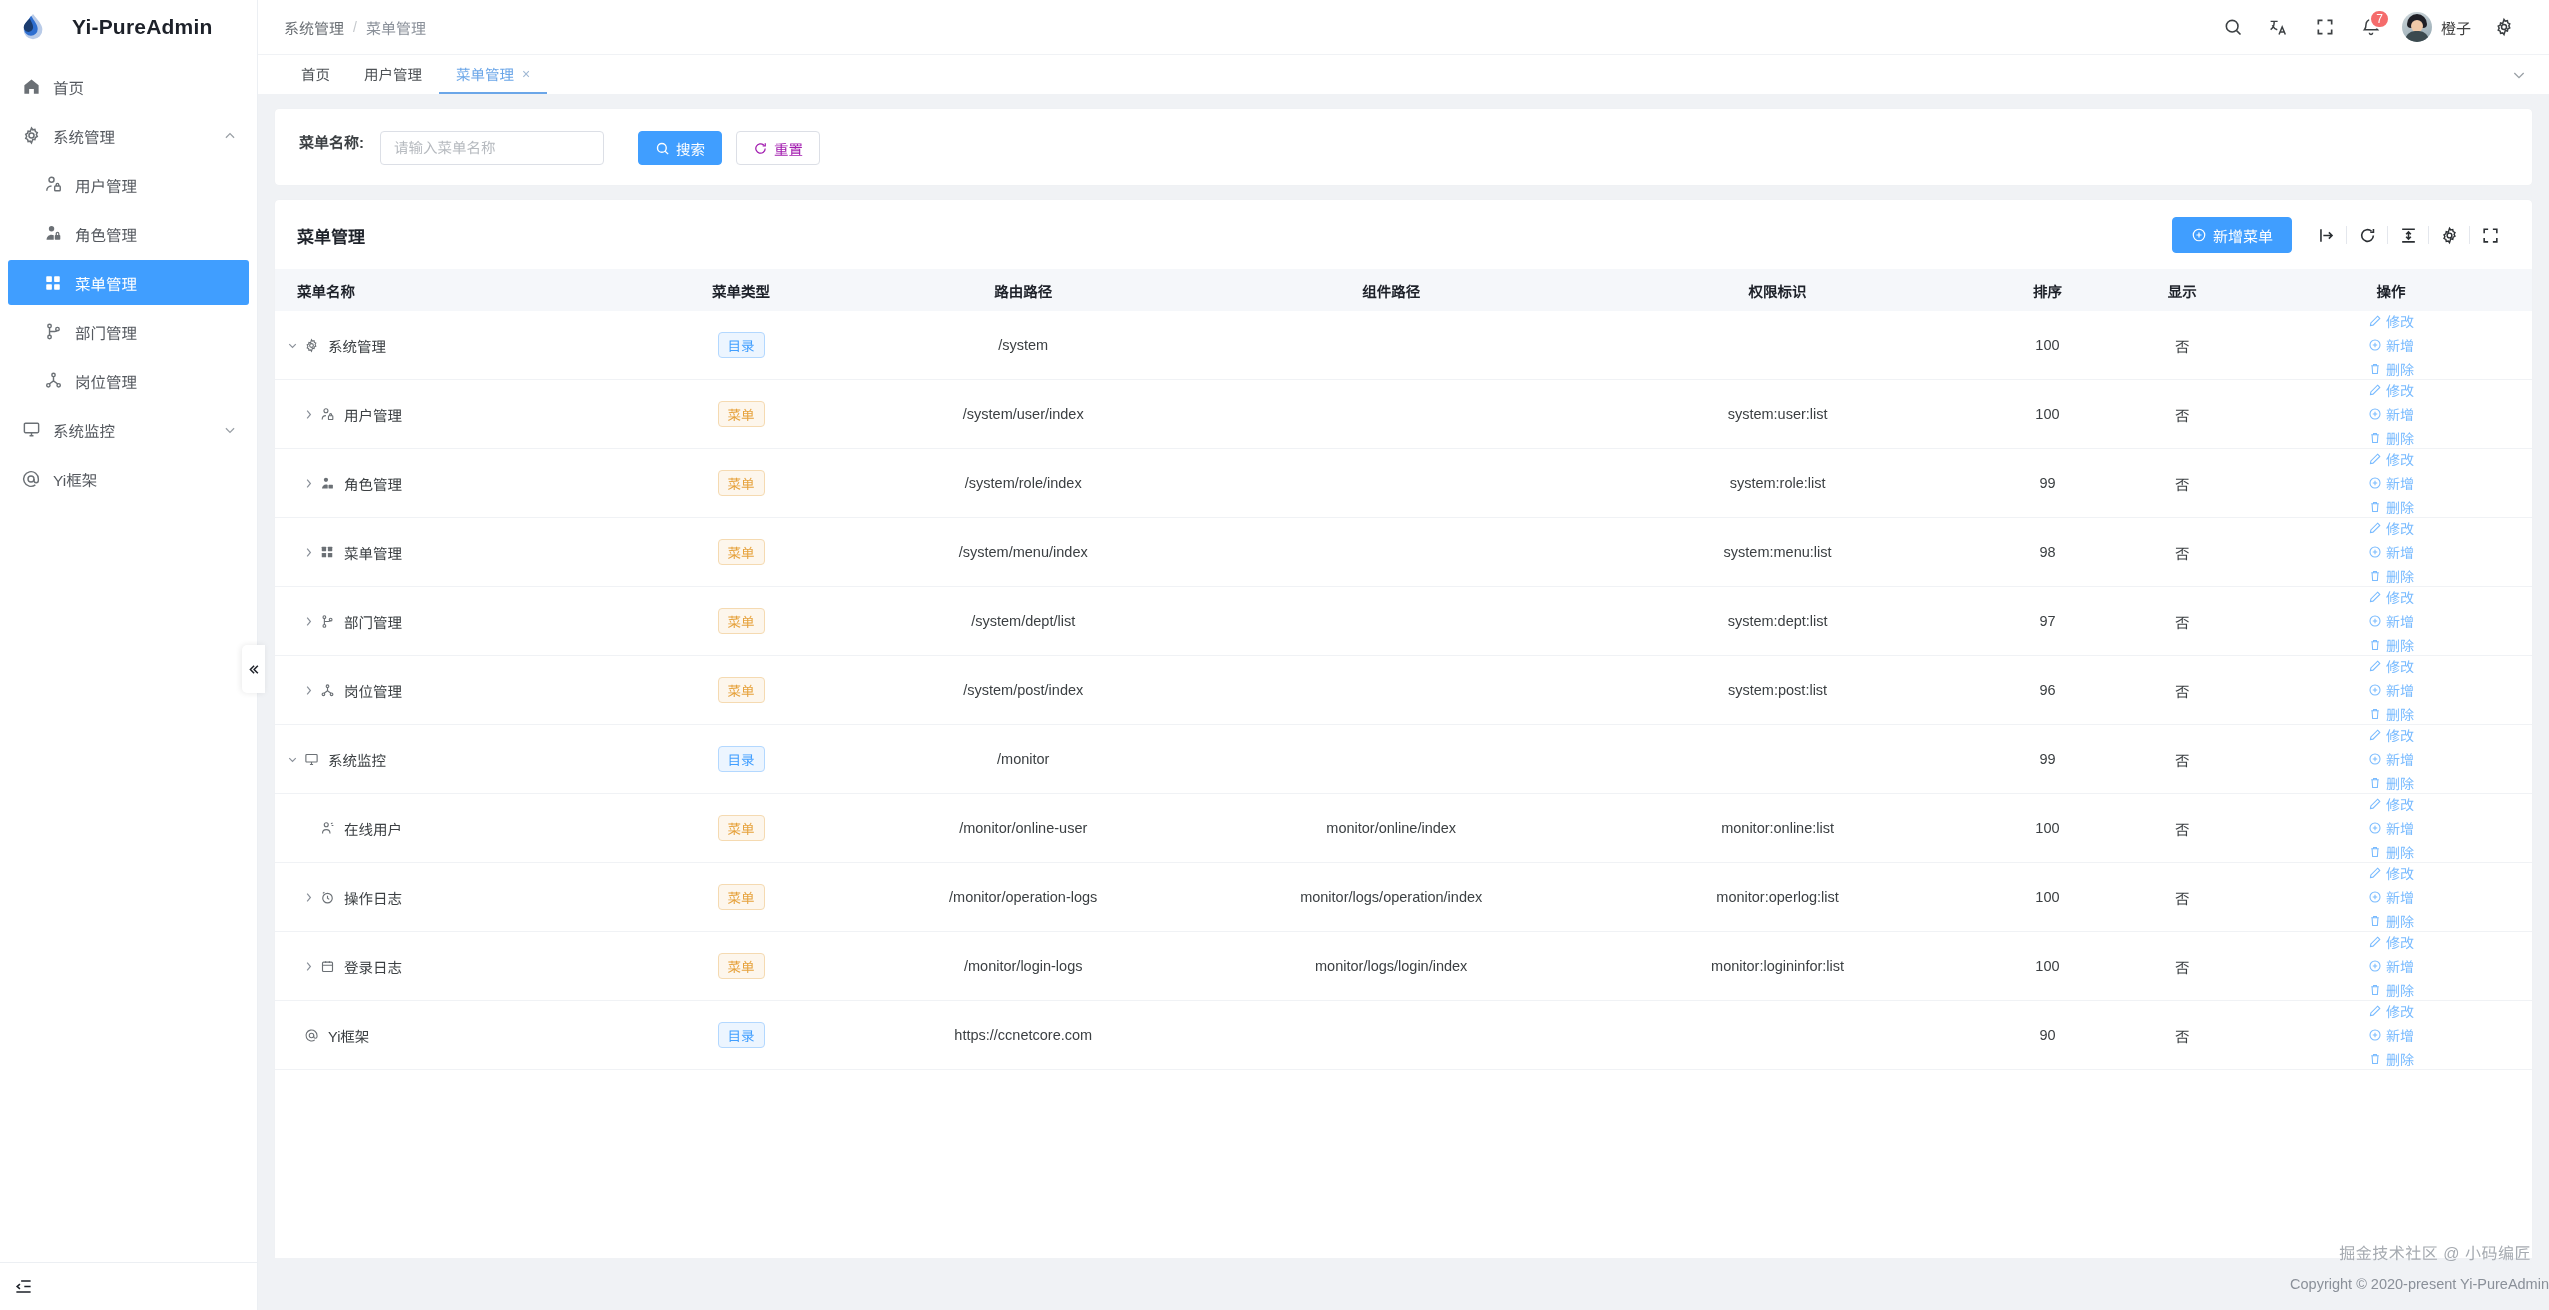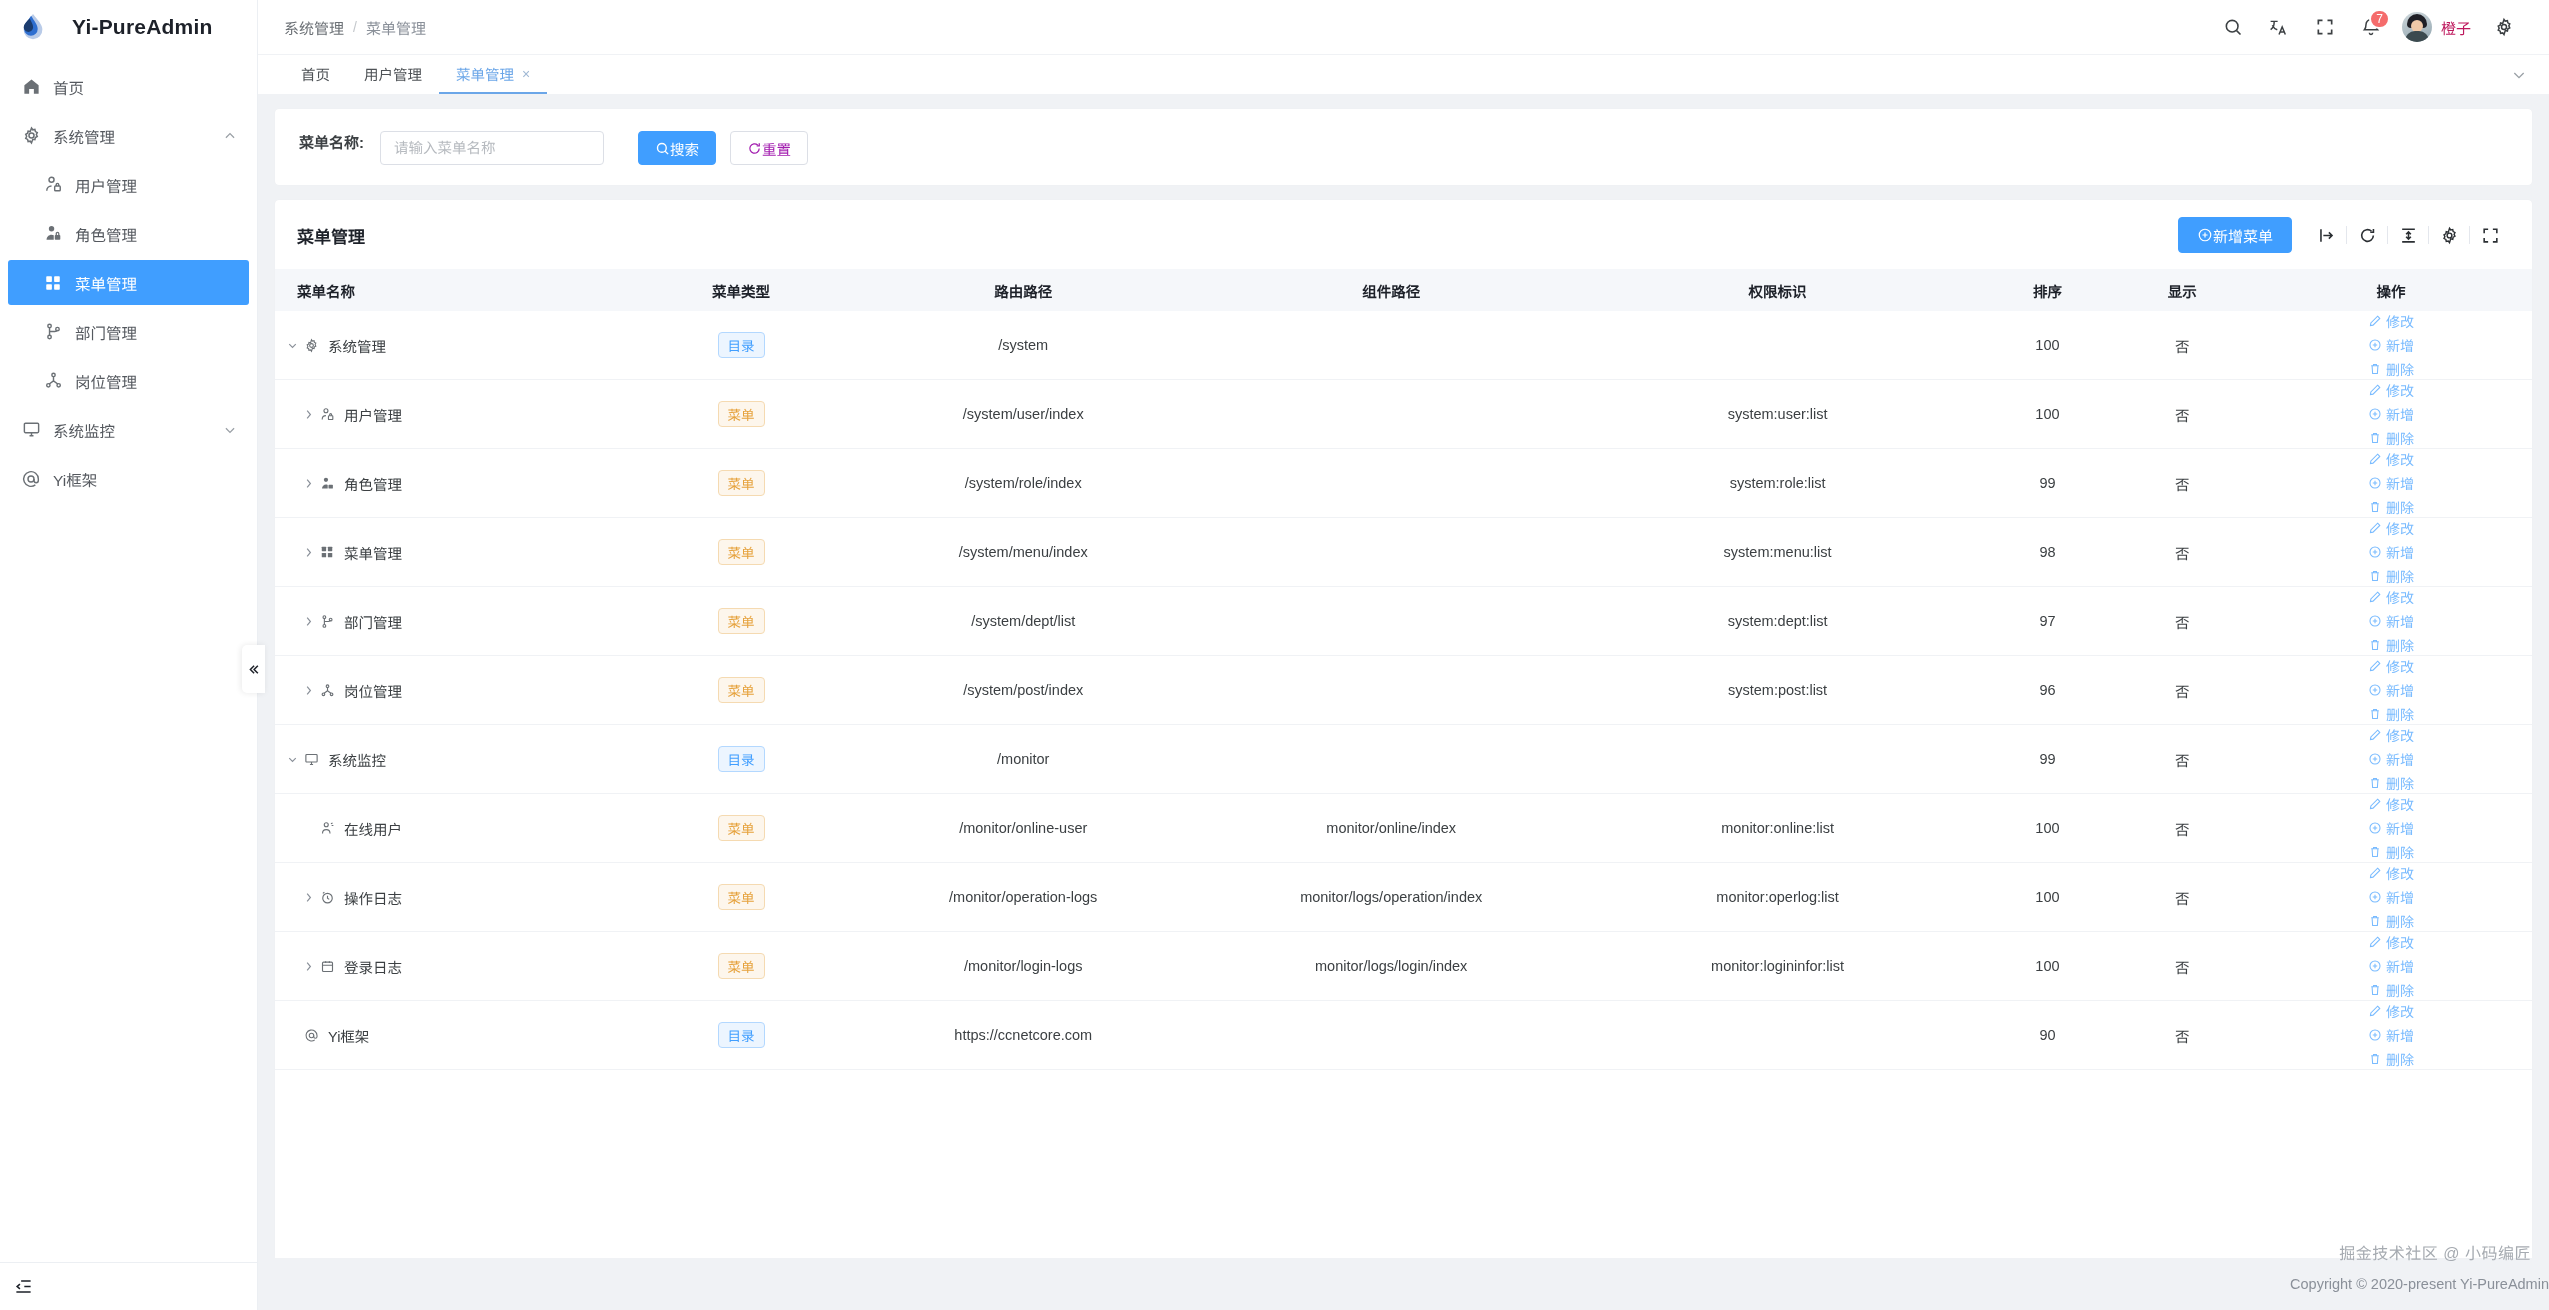--- a/index.html
+++ b/index.html
@@ -76,21 +76,21 @@
   }
   .user-chip { display: flex; align-items: center; gap: 9px; padding: 0 10px 0 8px; cursor: pointer; height: 46px; border-radius: 4px; }
   .avatar {
     width: 30px; height: 30px; border-radius: 50%; overflow: hidden;
     background: linear-gradient(160deg,#cfd8dc 0%,#90a4ae 100%);
     position: relative; flex: 0 0 30px;
   }
   .avatar .hair { position: absolute; left: 5px; top: 2px; width: 20px; height: 14px; background: #1f1f26; border-radius: 10px 10px 4px 4px; }
   .avatar .face { position: absolute; left: 9px; top: 8px; width: 12px; height: 12px; background: #f0c9a8; border-radius: 50%; }
   .avatar .body { position: absolute; left: 3px; bottom: 0; width: 24px; height: 11px; background: #3c4a4f; border-radius: 10px 10px 0 0; }
-  .user-name { font-size: 15px; color: #be185d; }
+  .user-name { font-size: 15px; color: #404040; }
 
   .tabsbar {
     height: 40px; flex: 0 0 40px; background: #fff; border-top: 1px solid #f0f2f5;
     display: flex; align-items: stretch; padding-left: 26px; position: relative;
   }
   .tab {
     display: flex; align-items: center; gap: 8px; padding: 0 17px;
     font-size: 14.5px; color: #4e5256; cursor: pointer; position: relative;
     border-bottom: 2px solid transparent;
   }
@@ -109,21 +109,21 @@
   .searchcard { padding: 22px 24px 20px 24px; display: flex; align-items: flex-start; gap: 14px; flex: 0 0 auto; }
   .field-label { font-size: 15px; color: #3c4043; font-weight: 700; margin-right: 2px; }
   .text-input {
     width: 224px; height: 34px; border: 1px solid #dcdfe6; border-radius: 4px;
     padding: 0 13px; font-size: 14.5px; color: #3c4043; outline: none;
     font-family: inherit; background: #fff;
   }
   .text-input::placeholder { color: #b6babf; }
   .btn {
     height: 34px; border-radius: 4px; display: inline-flex; align-items: center;
-    gap: 0; padding: 0 16px; font-size: 14.5px; cursor: pointer; border: 1px solid transparent;
+    gap: 6px; padding: 0 16px; font-size: 14.5px; cursor: pointer; border: 1px solid transparent;
     font-family: inherit;
   }
   .btn-primary { background: #409eff; color: #fff; border-color: #409eff; }
   .btn-default { background: #fff; color: #a21caf; border-color: #dcdfe6; }
   .btn-search-gap { margin-left: 20px; }
 
   
   .tablecard { flex: 1 1 auto; display: flex; flex-direction: column; padding: 0 0 0 0; min-height: 0; margin-bottom: 0; }
   .table-head {
     display: flex; align-items: center; justify-content: space-between;

